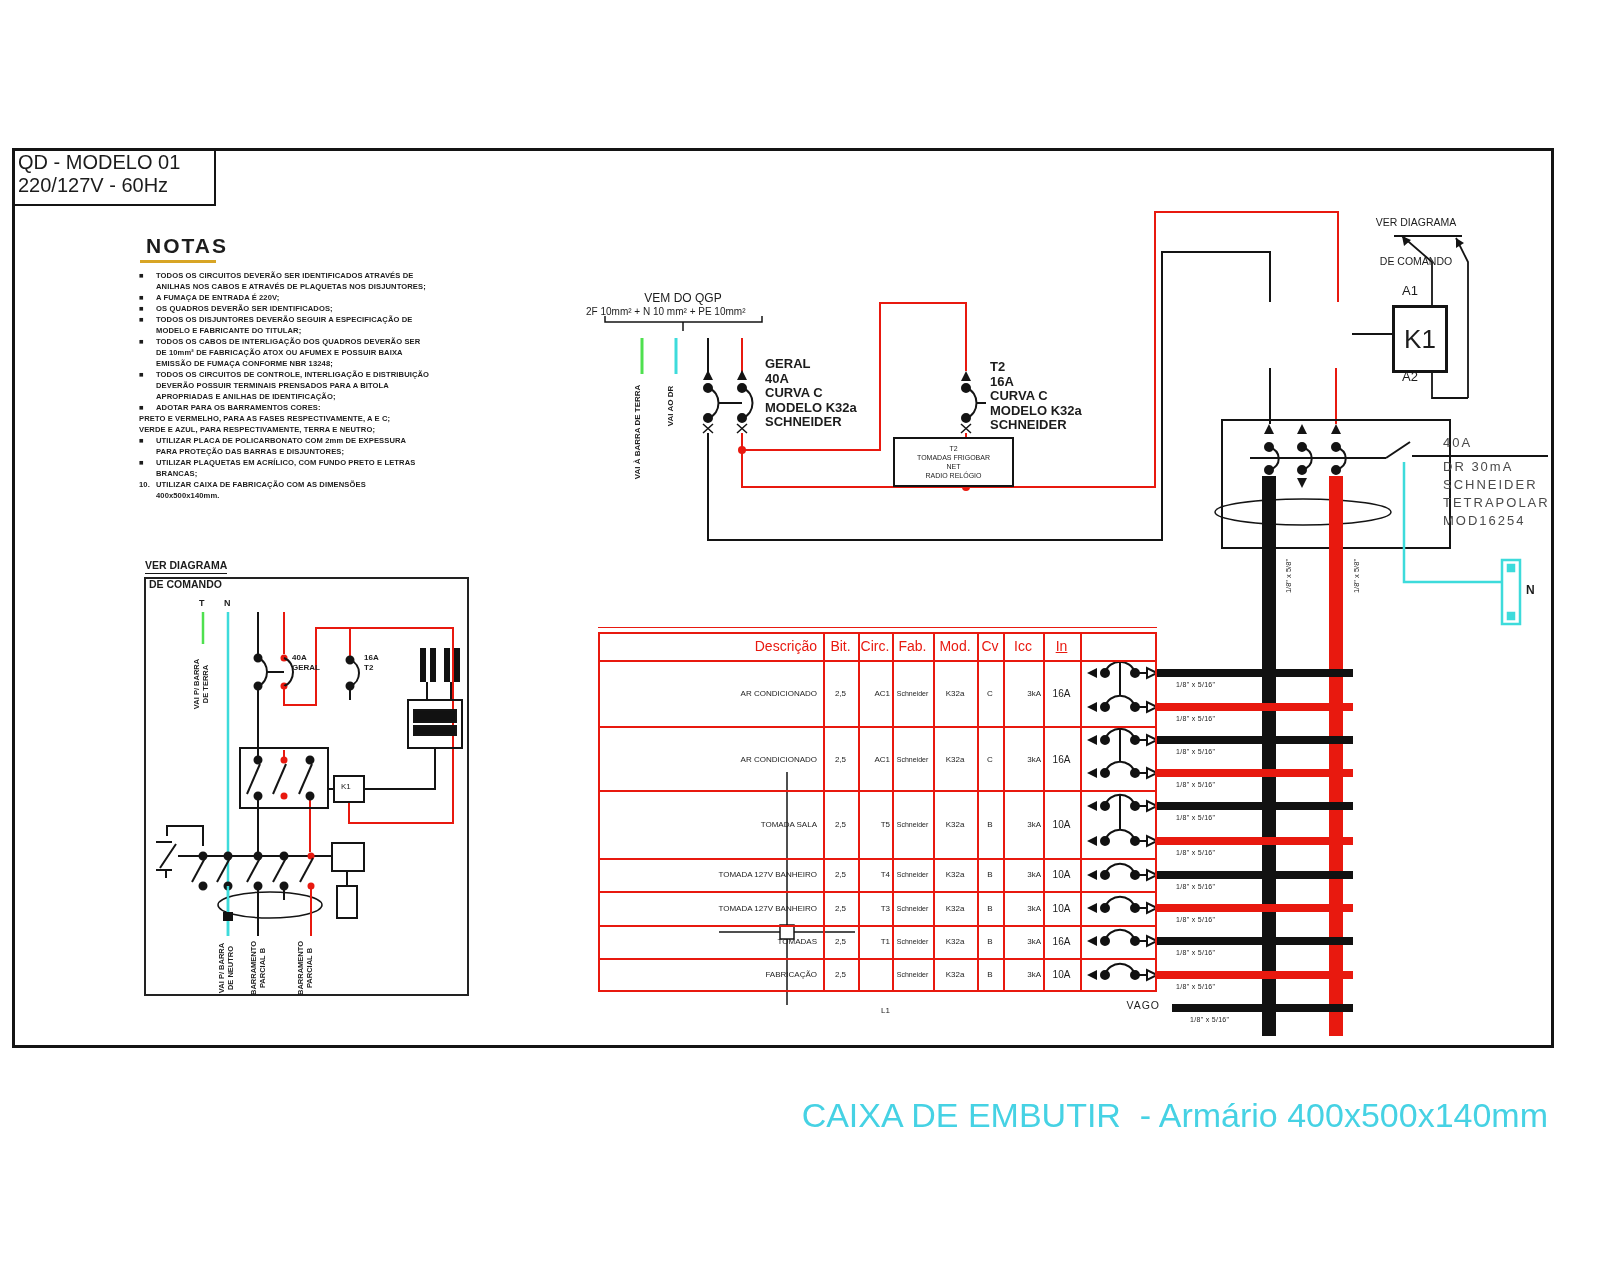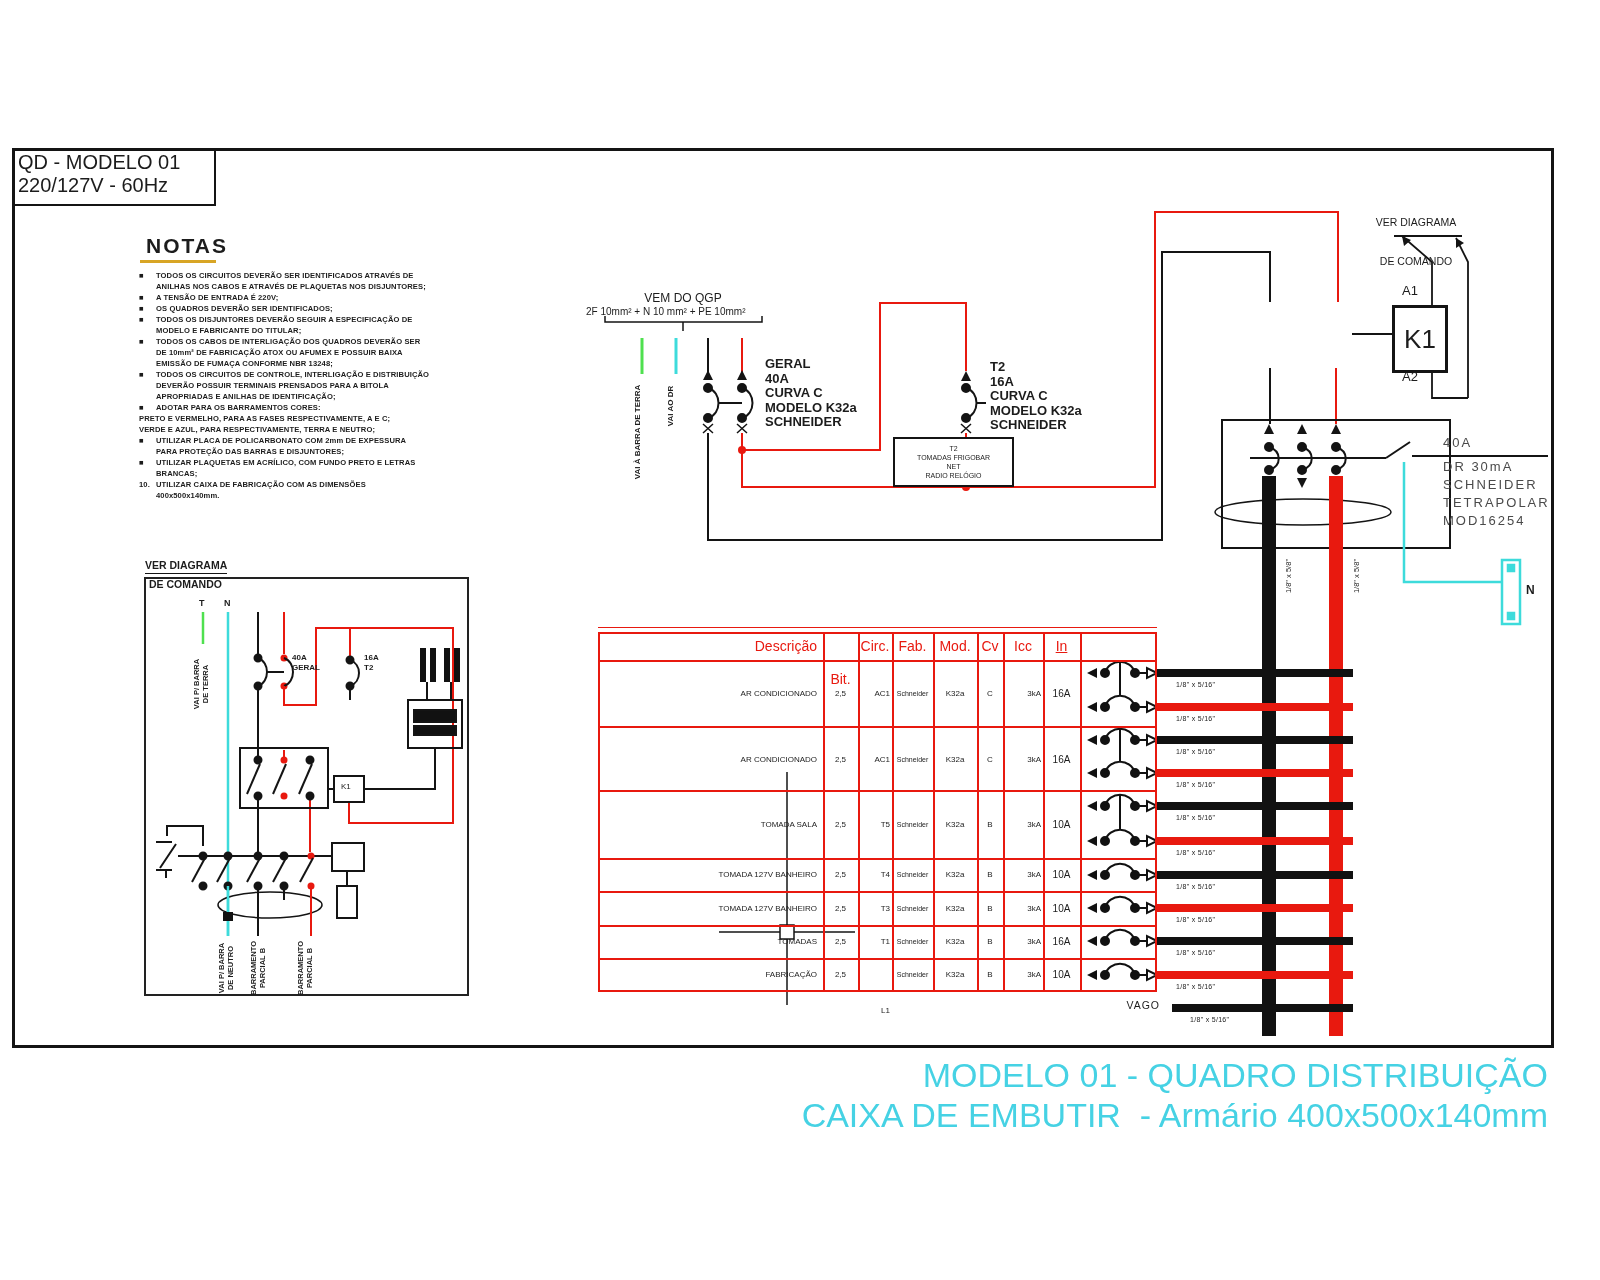--- a/index.html
+++ b/index.html
@@ -31,21 +31,21 @@
 
   <div class="abs" style="left:12px;top:148px;width:200px;height:54px;border:2px solid #141414;"></div>
   <div class="txt" style="left:18px;top:151px;font-size:20px;">QD - MODELO 01</div>
   <div class="txt" style="left:18px;top:174px;font-size:20px;">220/127V - 60Hz</div>
 
   <div class="txt" style="left:146px;top:234px;font-size:21px;font-weight:700;letter-spacing:2px;">NOTAS</div>
   <div class="abs" style="left:140px;top:260px;width:76px;height:3px;background:#d8a525;"></div>
   <div class="abs" style="left:139px;top:270px;width:345px;">
     <div class="nl"><span class="nm">■</span><span>TODOS OS CIRCUITOS DEVERÃO SER IDENTIFICADOS ATRAVÉS DE</span></div>
     <div class="nl"><span>ANILHAS NOS CABOS E ATRAVÉS DE PLAQUETAS NOS DISJUNTORES;</span></div>
-    <div class="nl"><span class="nm">■</span><span>A TENSÃO DE ENTRADA É 220V;</span></div>
+    <div class="nl"><span class="nm">■</span><span>A FUMAÇA DE ENTRADA É 220V;</span></div>
     <div class="nl"><span class="nm">■</span><span>OS QUADROS DEVERÃO SER IDENTIFICADOS;</span></div>
     <div class="nl"><span class="nm">■</span><span>TODOS OS DISJUNTORES DEVERÃO SEGUIR A ESPECIFICAÇÃO DE</span></div>
     <div class="nl"><span>MODELO E FABRICANTE DO TITULAR;</span></div>
     <div class="nl"><span class="nm">■</span><span>TODOS OS CABOS DE INTERLIGAÇÃO DOS QUADROS DEVERÃO SER</span></div>
     <div class="nl"><span>DE 10mm² DE FABRICAÇÃO ATOX OU AFUMEX E POSSUIR BAIXA</span></div>
     <div class="nl"><span>EMISSÃO DE FUMAÇA CONFORME NBR 13248;</span></div>
     <div class="nl"><span class="nm">■</span><span>TODOS OS CIRCUITOS DE CONTROLE, INTERLIGAÇÃO E DISTRIBUIÇÃO</span></div>
     <div class="nl"><span>DEVERÃO POSSUIR TERMINAIS PRENSADOS PARA A BITOLA</span></div>
     <div class="nl"><span>APROPRIADAS E ANILHAS DE IDENTIFICAÇÃO;</span></div>
     <div class="nl"><span class="nm">■</span><span>ADOTAR PARA OS BARRAMENTOS CORES:</span></div>
@@ -383,21 +383,21 @@
     <div class="gl" style="left:858px;top:632px;width:2px;height:360px;"></div>
     <div class="gl" style="left:892px;top:632px;width:2px;height:360px;"></div>
     <div class="gl" style="left:933px;top:632px;width:2px;height:360px;"></div>
     <div class="gl" style="left:977px;top:632px;width:2px;height:360px;"></div>
     <div class="gl" style="left:1003px;top:632px;width:2px;height:360px;"></div>
     <div class="gl" style="left:1043px;top:632px;width:2px;height:360px;"></div>
     <div class="gl" style="left:1080px;top:632px;width:2px;height:360px;"></div>
     <div class="gl" style="left:1155px;top:632px;width:2px;height:360px;"></div>
 
     <div class="hdr c-r" style="left:600px;top:632px;width:217px;height:28px;justify-content:flex-end;">Descrição</div>
-    <div class="hdr" style="left:825px;top:632px;width:31px;height:28px;justify-content:center;margin-top:33px;">Bit.</div>
+    <div class="hdr" style="left:825px;top:632px;width:31px;height:28px;justify-content:center;">Bit.</div>
     <div class="hdr" style="left:860px;top:632px;width:30px;height:28px;justify-content:center;">Circ.</div>
     <div class="hdr" style="left:894px;top:632px;width:37px;height:28px;justify-content:center;">Fab.</div>
     <div class="hdr" style="left:935px;top:632px;width:40px;height:28px;justify-content:center;">Mod.</div>
     <div class="hdr" style="left:979px;top:632px;width:22px;height:28px;justify-content:center;">Cv</div>
     <div class="hdr" style="left:1005px;top:632px;width:36px;height:28px;justify-content:center;">Icc</div>
     <div class="hdr" style="left:1045px;top:632px;width:33px;height:28px;justify-content:center;text-decoration:underline;">In</div>
 
     <div class="cell c-r" style="left:600px;top:662px;width:217px;height:62px;">AR CONDICIONADO</div>
     <div class="cell c-c" style="left:825px;top:662px;width:31px;height:62px;">2,5</div>
     <div class="cell c-r" style="left:860px;top:662px;width:30px;height:62px;">AC1</div>
@@ -499,16 +499,15 @@
   <div class="txt" style="left:364px;top:653px;font-size:8px;font-weight:700;line-height:9.5px;">16A
 T2</div>
   <div class="txt" style="left:341px;top:783px;font-size:8px;">K1</div>
   <div class="rot" style="left:226px;top:968px;font-size:7.5px;font-weight:700;line-height:9px;">VAI P/ BARRA
 DE NEUTRO</div>
   <div class="rot" style="left:258px;top:968px;font-size:7.5px;font-weight:700;line-height:9px;">BARRAMENTO
 PARCIAL B</div>
   <div class="rot" style="left:305px;top:968px;font-size:7.5px;font-weight:700;line-height:9px;">BARRAMENTO
 PARCIAL B</div>
 
-  <div class="txt" style="left:700px;top:1056px;width:848px;text-align:right;font-size:34px;color:#46d2e4;">MODELO 01 - QUADRO DISTRIBUIÇÃO</div>
   <div class="txt" style="left:700px;top:1096px;width:848px;text-align:right;font-size:34px;color:#46d2e4;">CAIXA DE EMBUTIR  - Armário 400x500x140mm</div>
 
 </div>
 
 </body></html>

